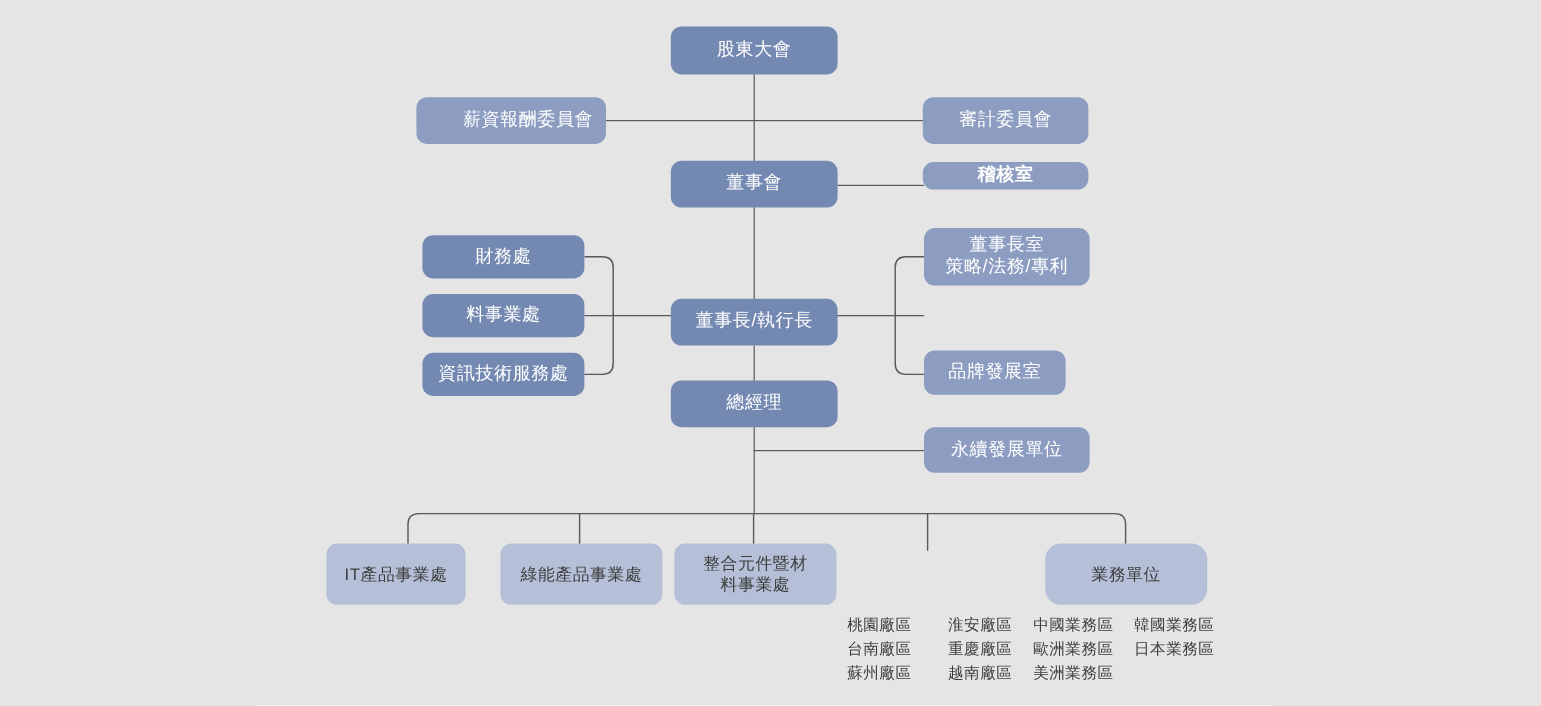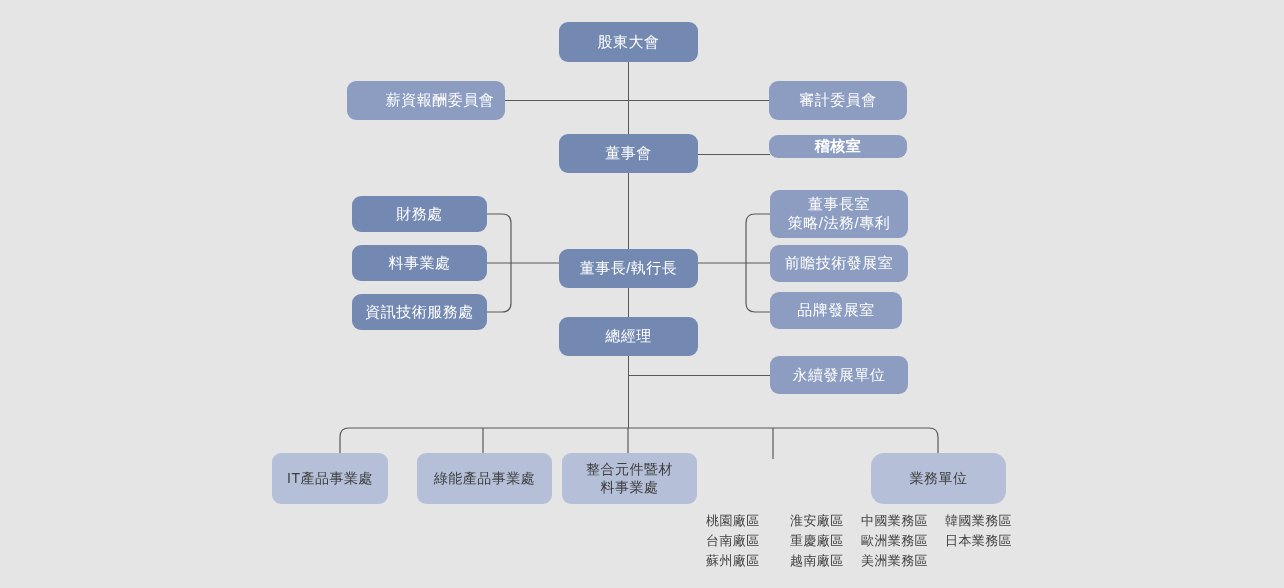--- a/index.html
+++ b/index.html
@@ -158,25 +158,22 @@
 
   <div class="node dark" style="left:559px; top:249px; width:139px; height:39px;">
     <span class="label">董事長/執行長</span>
   </div>
 
   <div class="node mid" style="left:770px; top:190px; width:138px; height:48px;">
     <span class="label">董事長室
 策略/法務/專利</span>
   </div>
 
-  <div class="node mid" style="left:770px; top:245px; width:138px; height:37px;">
-    <span class="label">前瞻技術發展室</span>
-  </div>
-
-  <div class="node mid" style="left:770px; top:292px; width:132px; height:37px;">
+
+  <div class="node mid" style="left:770px; top:292px; width:118px; height:37px;">
     <span class="label">品牌發展室</span>
   </div>
 
   <div class="node dark" style="left:559px; top:317px; width:139px; height:39px;">
     <span class="label">總經理</span>
   </div>
 
   <div class="node mid" style="left:770px; top:356px; width:138px; height:38px;">
     <span class="label">永續發展單位</span>
   </div>

